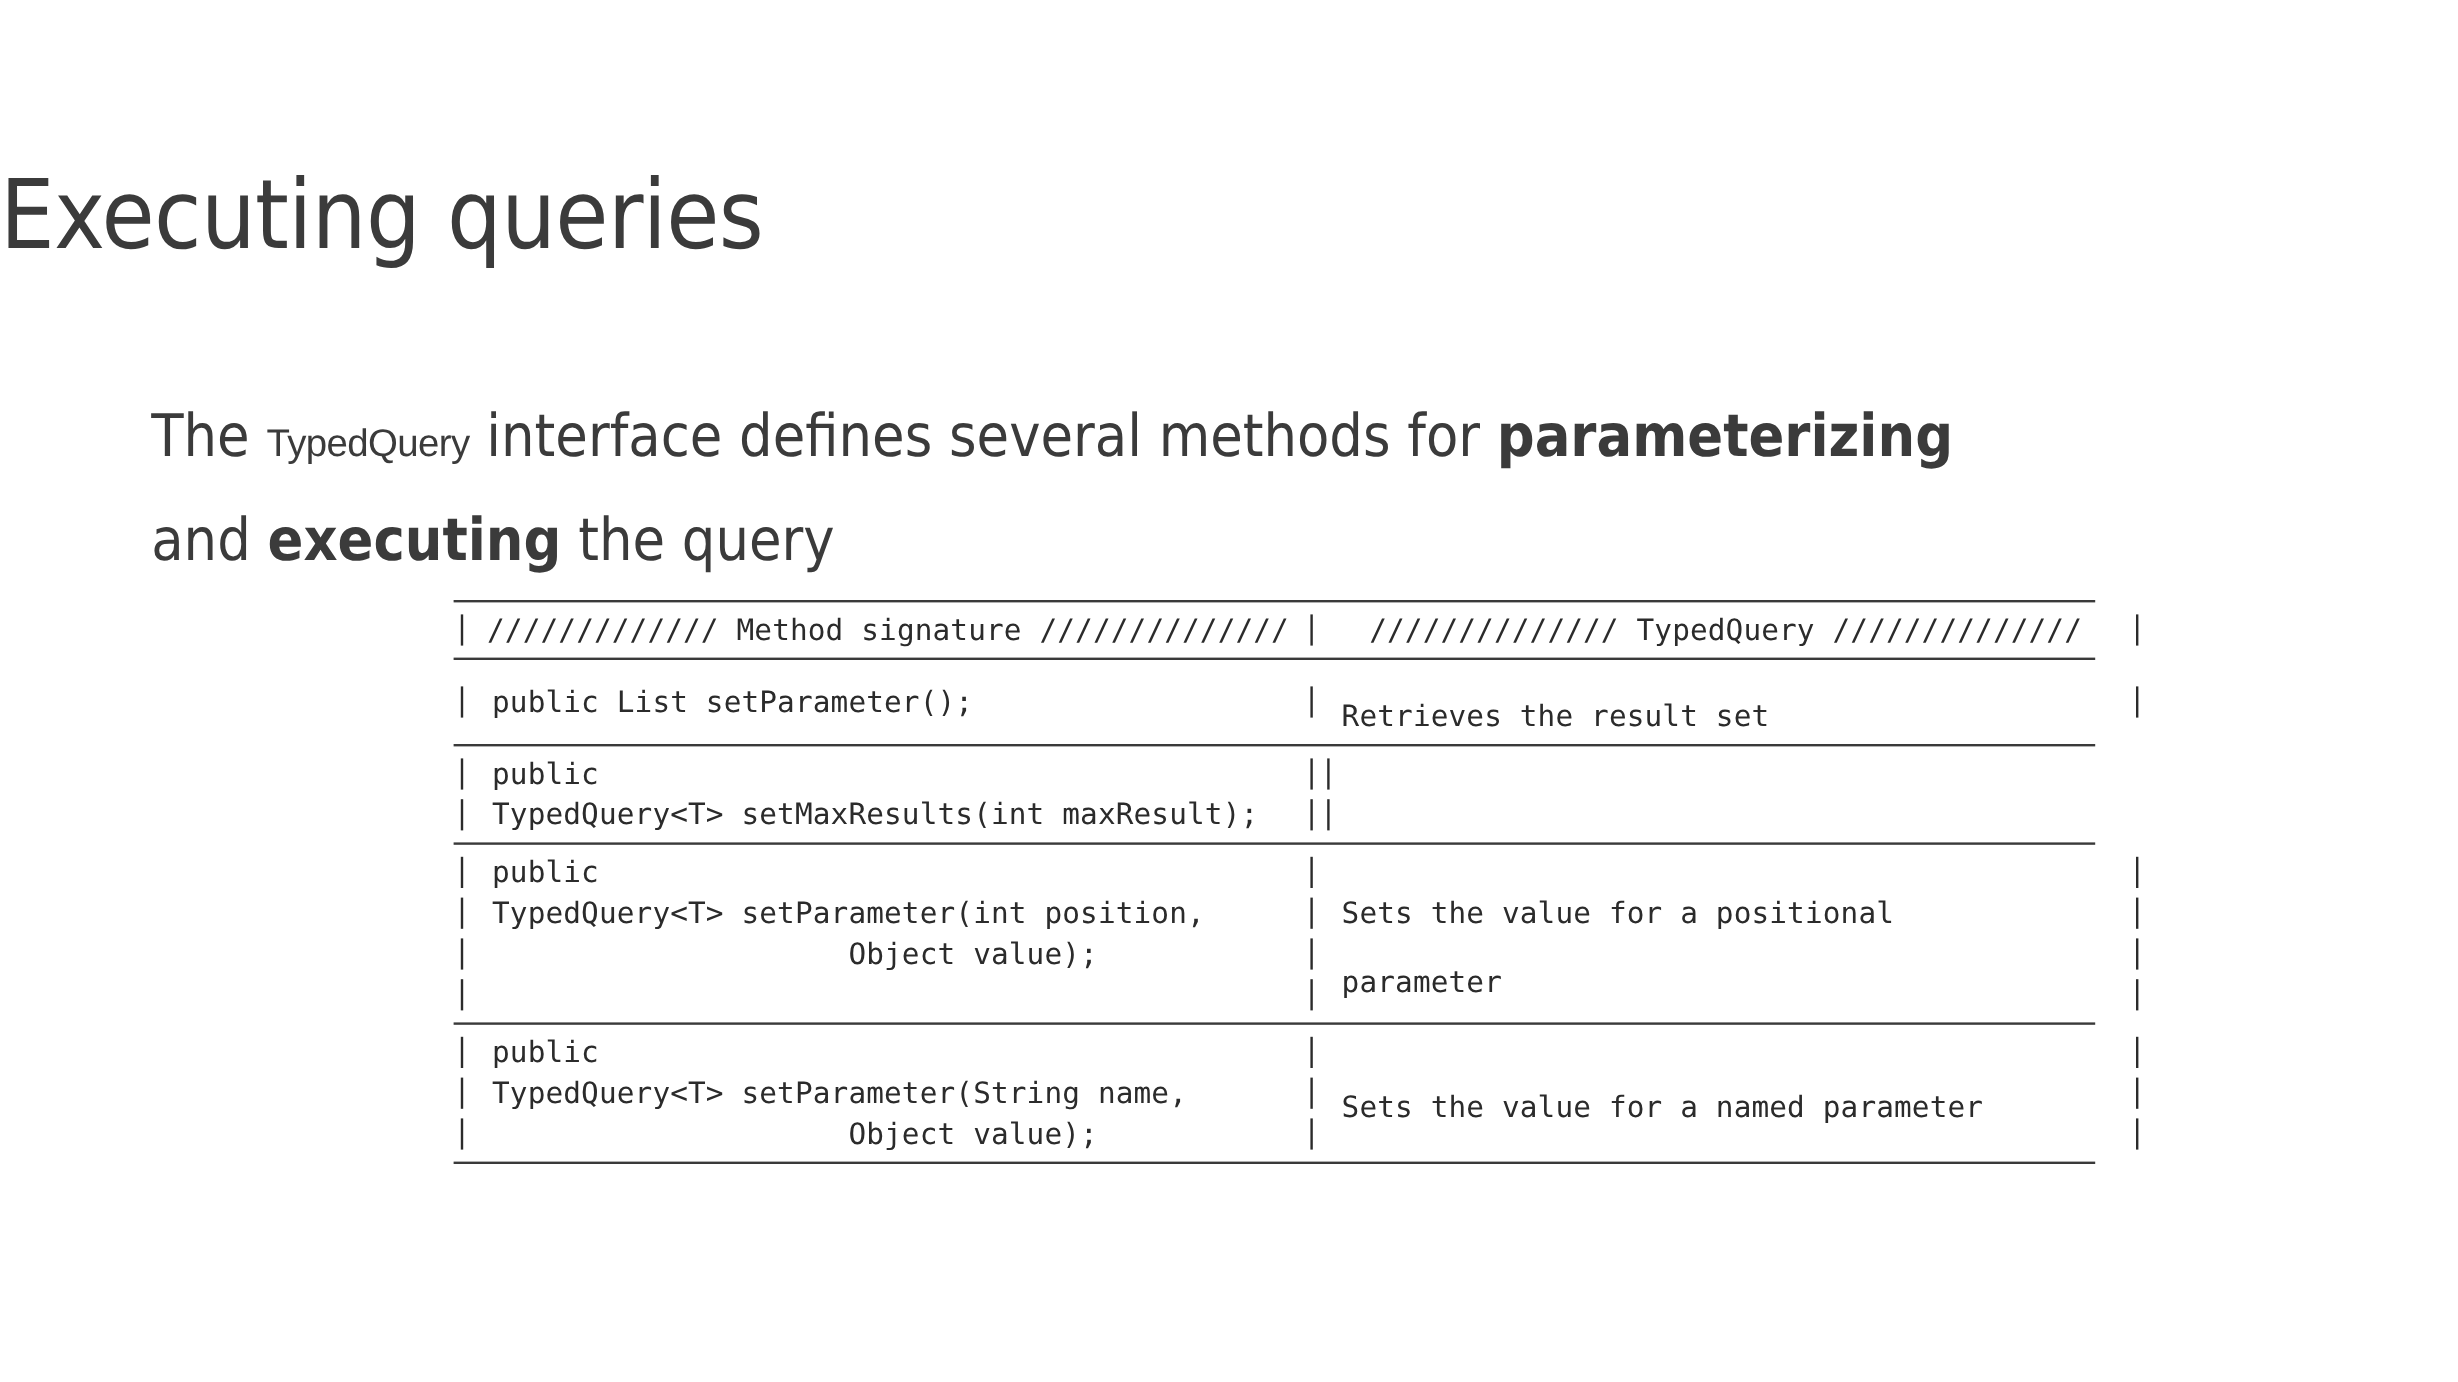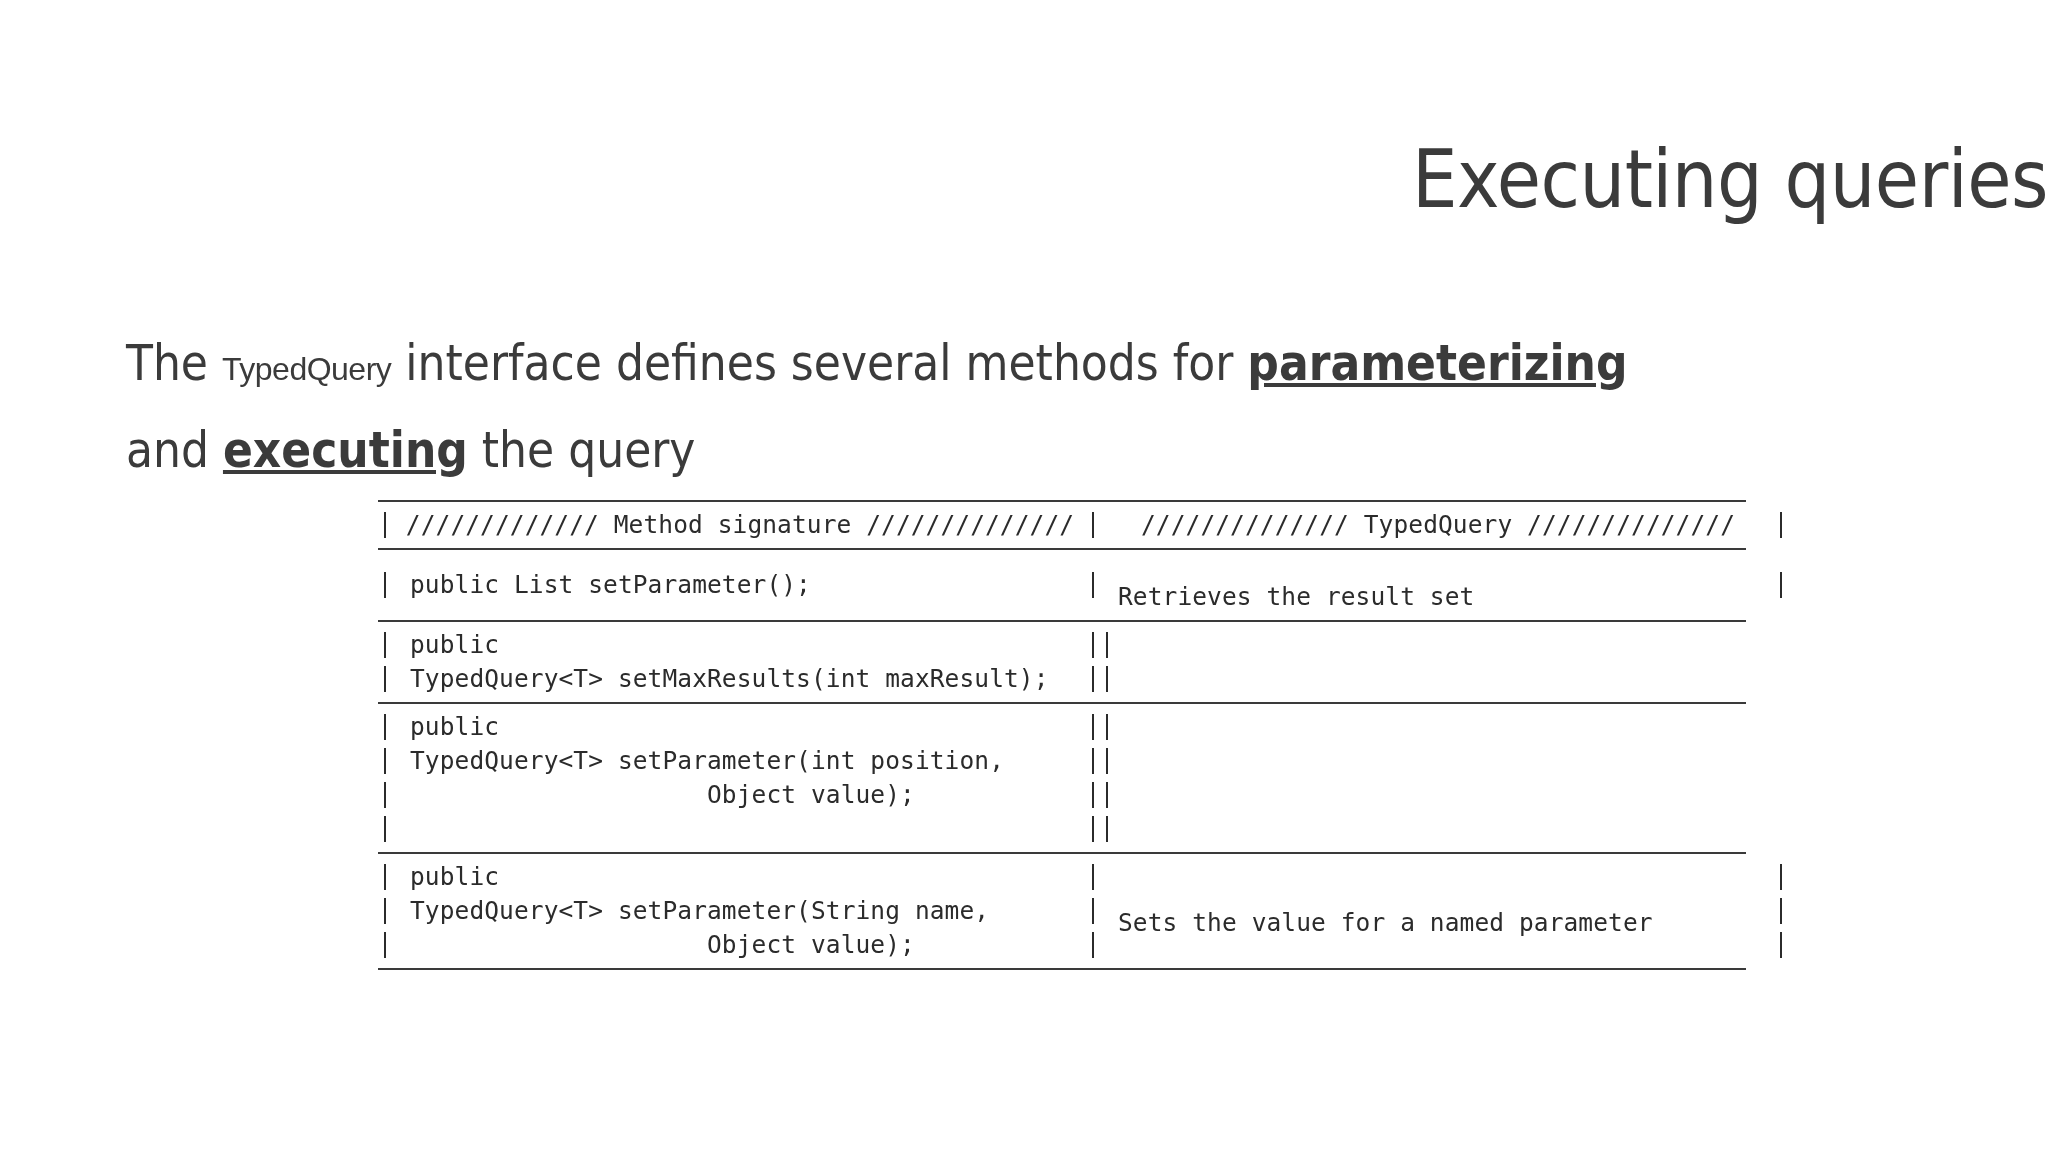--- a/index.html
+++ b/index.html
@@ -20,21 +20,21 @@
     height: 1152px;
     background: #ffffff;
   }
 
   
   .slide-title {
     position: absolute;
     top: 78px;
     left: 0;
     width: 2048px;
-    text-align: right;
+    text-align: left;
     font-family: "DejaVu Sans Condensed", "Liberation Sans", sans-serif;
     font-weight: 300;
     font-size: 80px;
     line-height: 96px;
     letter-spacing: -0.5px;
     color: #3b3b3b;
     white-space: nowrap;
   }
 
   
@@ -49,21 +49,20 @@
     line-height: 82px;
     color: #3b3b3b;
   }
   .body-text .mono-inline {
     font-family: Liberation Sans, sans-serif;
     font-size: 32px;
     letter-spacing: -0.5px;
   }
   .body-text .bold {
     font-weight: 700;
-    text-decoration: underline;
   }
 
   
   .ascii-table {
     position: absolute;
     left: 378px;
     top: 500px;
     width: 1368px;
     font-family: "DejaVu Sans Mono", "Liberation Mono", monospace;
     font-size: 24.5px;
@@ -230,20 +229,24 @@
         <div class="cell-line">TypedQuery&lt;T&gt; setParameter(int position,</div>
         <div class="cell-line">                    Object value);</div>
         <div class="cell-line blank"></div>
       </div>
       <div class="pipe">
           <span></span>
           <span></span>
           <span></span>
           <span></span>
         </div>
+      <div class="tcell col-desc">
+        <div class="cell-line">Sets the value for a positional</div>
+        <div class="cell-line">parameter</div>
+      </div>
       <div class="pipe">
           <span></span>
           <span></span>
           <span></span>
           <span></span>
         </div>
     </div>
 
     <div class="rule"></div>
 

